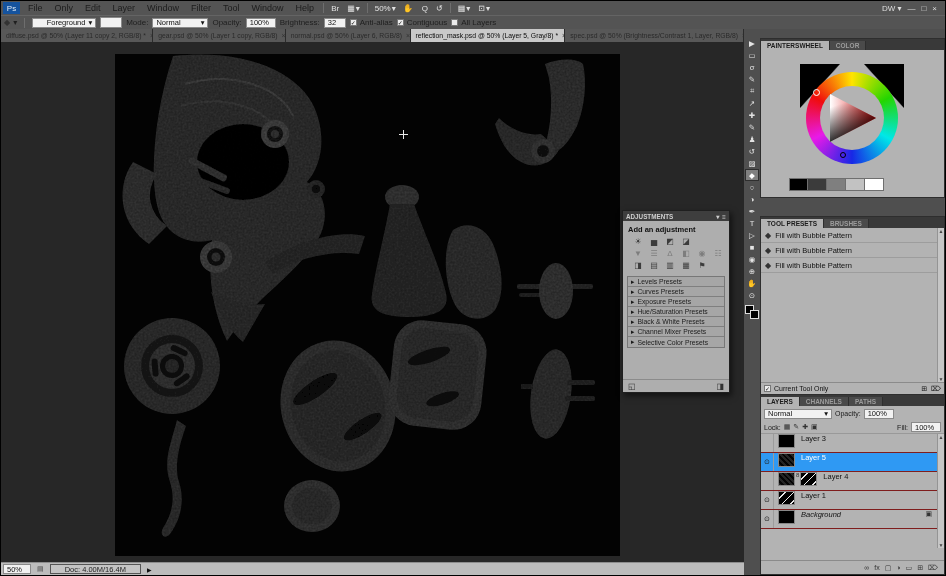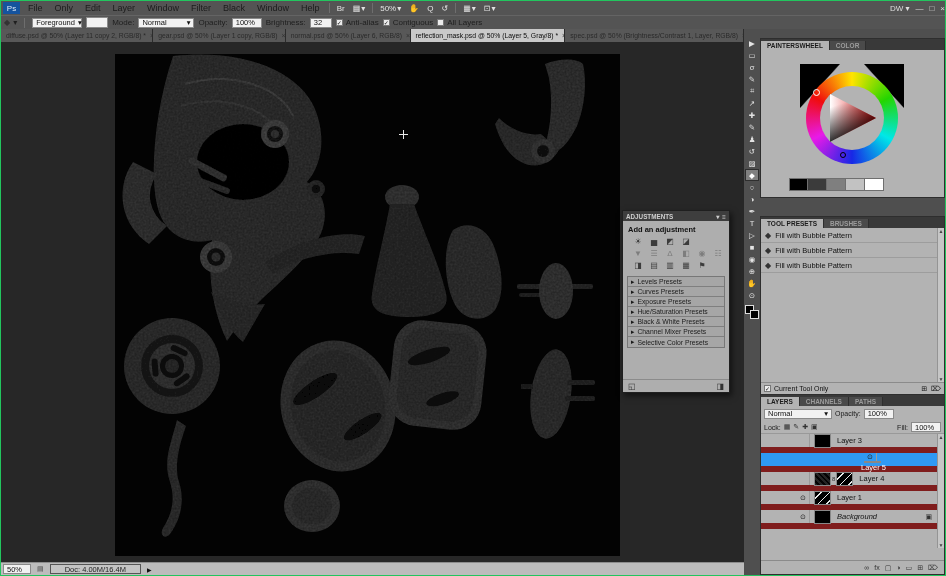--- a/index.html
+++ b/index.html
@@ -1,17 +1,17 @@
 <!DOCTYPE html>
 <html><head>
 <meta charset="utf-8">
 <style>
   html,body{margin:0;padding:0;background:#222;}
   *{box-sizing:border-box;font-family:"Liberation Sans",sans-serif;}
-  .app{position:relative;width:946px;height:576px;background:#22c55e;overflow:hidden;}
+  .app{position:relative;width:946px;height:576px;background:#000000;overflow:hidden;}
   .abs{position:absolute;}
   
   #menubar{left:1px;top:1px;width:944px;height:14px;background:#545454;display:flex;align-items:center;font-size:9px;color:#1c1c1c;}
   .menu-item{padding:0 6px;cursor:default;}
   .appbar-ic{color:#e2e2e2;font-size:8px;padding:0 4px;display:inline-flex;align-items:center;gap:1px;}
   .sep{width:1px;height:10px;background:#6e6e6e;margin:0 3px;}
   #optionsbar{left:1px;top:15px;width:944px;height:14px;background:#545454;border-top:1px solid #646464;display:flex;align-items:center;font-size:8px;color:#1e1e1e;gap:4px;padding-left:3px;}
   .field{background:#f2f2f2;border:1px solid #8a8a8a;height:10px;display:inline-flex;align-items:center;padding:0 3px;font-size:7.5px;color:#111;}
   .drop{display:inline-flex;align-items:center;gap:3px;}
   .chk{width:7px;height:7px;background:#ececec;border:1px solid #777;display:inline-flex;align-items:center;justify-content:center;font-size:6px;color:#111;line-height:1;}
@@ -51,21 +51,21 @@
   .gsw:first-child{border-left:1px solid #6f6f6f;}
   
   .tprow{height:15px;display:flex;align-items:center;gap:4px;border-bottom:1px solid #9d9d9d;padding-left:4px;font-size:7.5px;color:#111;}
   .tpic{font-size:8px;color:#333;}
   .scrollcol{position:absolute;right:0;width:7px;background:#c6c6c6;border-left:1px solid #949494;display:flex;flex-direction:column;justify-content:space-between;align-items:center;font-size:5px;color:#444;}
   .pfoot{position:absolute;left:0;bottom:0;width:100%;height:12px;background:#b3b3b3;border-top:1px solid #8b8b8b;display:flex;align-items:center;font-size:7px;color:#111;gap:3px;padding:0 3px;}
   
   .blendrow{height:15px;display:flex;align-items:center;gap:3px;padding:0 3px;font-size:7px;color:#1a1a1a;}
   .lockrow{height:13px;display:flex;align-items:center;gap:3px;padding:0 3px;font-size:7px;color:#1a1a1a;border-bottom:1px solid #999;}
   .lockic{font-size:7px;color:#333;}
-  .lrow{height:19px;display:flex;align-items:center;border-bottom:6px solid #7f1d1d;font-size:7.5px;color:#111;padding-left:36px;}
+  .lrow{height:19px;display:flex;border-bottom:1px solid #7f1d1d;font-size:7.5px;color:#111;}
   .eyecell{width:13px;height:100%;border-right:1px solid #9b9b9b;display:flex;align-items:center;justify-content:center;font-size:7px;color:#222;}
   .thumb{width:17px;height:14px;border:1px solid #888;margin-left:4px;background:#000;}
   .thumb.white{background:#f5f5f5;}
   .thumb.noise{background:repeating-linear-gradient(45deg,#242424 0 2px,#040404 2px 4px);}
   .thumb.speck{background:repeating-linear-gradient(-45deg,#000 0 2px,#e8e8e8 2px 3px,#000 3px 6px);}
   .lname{margin-left:6px;}
   .lrow.sel{color:#fff;}
   .lybtns{position:absolute;left:0;bottom:0;width:100%;height:14px;background:#b3b3b3;border-top:1px solid #8b8b8b;display:flex;align-items:center;justify-content:flex-end;gap:5px;padding-right:6px;font-size:7px;color:#333;}
   
   #adjpanel{left:622px;top:210px;width:108px;height:183px;background:#aeaeae;border:1px solid #1f1f1f;z-index:6;box-shadow:2px 3px 6px rgba(0,0,0,.55);}
@@ -76,39 +76,39 @@
   .adjrow.dim{color:#7d7d7d;}
   .adjlist{margin:6px 4px 0 4px;border:1px solid #777;}
   .adjpr{height:10px;display:flex;align-items:center;gap:3px;background:#a6a6a6;border-bottom:1px solid #7f7f7f;font-size:6.8px;color:#1c1c1c;padding-left:3px;}
   .adjpr:last-child{border-bottom:none;}
   .adjfoot{position:absolute;left:0;bottom:0;width:100%;height:13px;display:flex;align-items:center;justify-content:space-between;padding:0 5px;font-size:8px;color:#333;border-top:1px solid #8b8b8b;}
   
   #cursor{left:399px;top:130px;width:9px;height:9px;z-index:4;}
   #cursor:before,#cursor:after{content:"";position:absolute;background:#e8e8e8;}
   #cursor:before{left:4px;top:0;width:1px;height:9px;}
   #cursor:after{left:0;top:4px;width:9px;height:1px;}
-  .winctl{margin-left:auto;display:flex;align-items:center;gap:6px;color:#dedede;font-size:8px;padding-right:0;}
+  .winctl{margin-left:auto;display:flex;align-items:center;gap:6px;color:#dedede;font-size:8px;padding-right:8px;}
   .pslogo{width:17px;height:12px;background:#15539e;color:#dfeaf5;font-size:8px;display:flex;align-items:center;justify-content:center;margin:0 2px;}
 </style>
 </head>
 <body>
 
 <div class="app">
 
   <div class="abs" id="menubar">
     <div class="pslogo">
         <span>Ps</span>
       </div>
     <span class="menu-item">File</span>
     <span class="menu-item">Only</span>
     <span class="menu-item">Edit</span>
     <span class="menu-item">Layer</span>
     <span class="menu-item">Window</span>
     <span class="menu-item">Filter</span>
-    <span class="menu-item">Black</span>
+    <span class="menu-item">Tool</span>
     <span class="menu-item">Window</span>
     <span class="menu-item">Help</span>
     <span class="sep"></span>
     <span class="appbar-ic">Br</span>
     <span class="appbar-ic">
         <span>▦</span>
         <span>▾</span>
       </span>
     <span class="sep"></span>
     <span class="appbar-ic">
@@ -134,21 +134,21 @@
       <span>×</span>
     </span>
   </div>
 
   <div class="abs" id="optionsbar">
     <span class="drop">
         <span style="color:#333;">◆</span>
         <span>▾</span>
       </span>
     <span class="sep"></span>
-    <span class="field drop" style="width:50px;justify-content:flex-start;">
+    <span class="field drop" style="width:64px;justify-content:flex-end;">
         <span>Foreground</span>
         <span>▾</span>
       </span>
     <span class="field" style="width:22px;height:11px;"></span>
     <span>Mode:</span>
     <span class="field drop" style="width:56px;justify-content:space-between;">
         <span>Normal</span>
         <span>▾</span>
       </span>
     <span>Opacity:</span>
@@ -400,21 +400,21 @@
         <span class="lockic">▣</span>
         <span style="margin-left:auto;">Fill:</span>
         <span class="field" style="width:30px;">100%</span>
       </div>
       <div style="position:relative;">
         <div class="lrow">
           <span class="eyecell"></span>
           <span class="thumb"></span>
           <span class="lname">Layer 3</span>
         </div>
-        <div class="lrow sel" style="background: rgb(47, 153, 243); flex-direction: column;">
+        <div class="lrow sel" style="background: rgb(47, 153, 243);">
           <span class="eyecell">
               <span>⊙</span>
             </span>
           <span class="thumb noise"></span>
           <span class="lname">Layer 5</span>
         </div>
         <div class="lrow">
           <span class="eyecell"></span>
           <span class="thumb noise"></span>
           <span style="font-size:6px;color:#333;margin:0 1px;">8</span>

